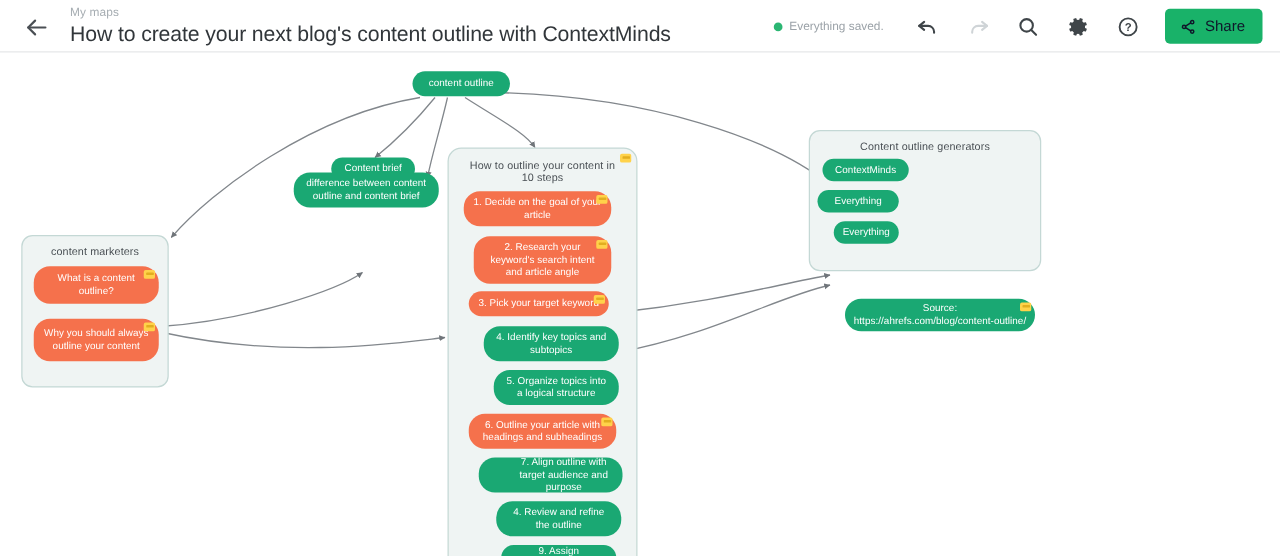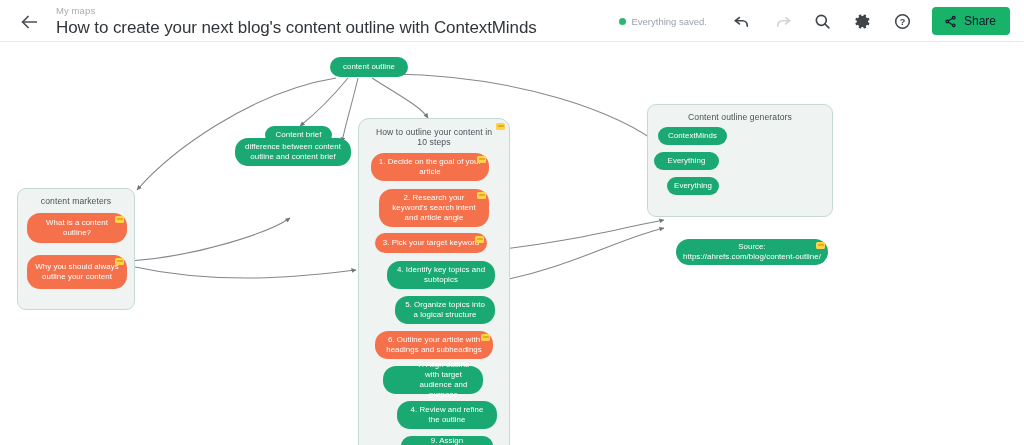--- a/index.html
+++ b/index.html
@@ -306,21 +306,21 @@
 
       <div class="node green" style="left:36px; top:177px; width:100px; height:28px;">
         <span>5. Organize topics into a logical structure</span>
       </div>
 
       <div class="node orange" style="left:16px; top:212px; width:118px; height:28px;">
         <span>6. Outline your article with headings and subheadings</span>
         <span class="badge"></span>
       </div>
 
-      <div class="node green" style="left:24px; top:247px; width:100px; height:28px;padding-left:28px;">
+      <div class="node green" style="left:24px; top:247px; width:115px; height:28px;padding-left:28px;">
         <span>7. Align outline with target audience and purpose</span>
       </div>
 
       <div class="node green" style="left:38px; top:282px; width:100px; height:28px;">
         <span>4. Review and refine the outline</span>
       </div>
 
       <div class="node green" style="left:42px; top:317px; width:92px; height:20px;">
         <span>9. Assign responsibility</span>
       </div>

